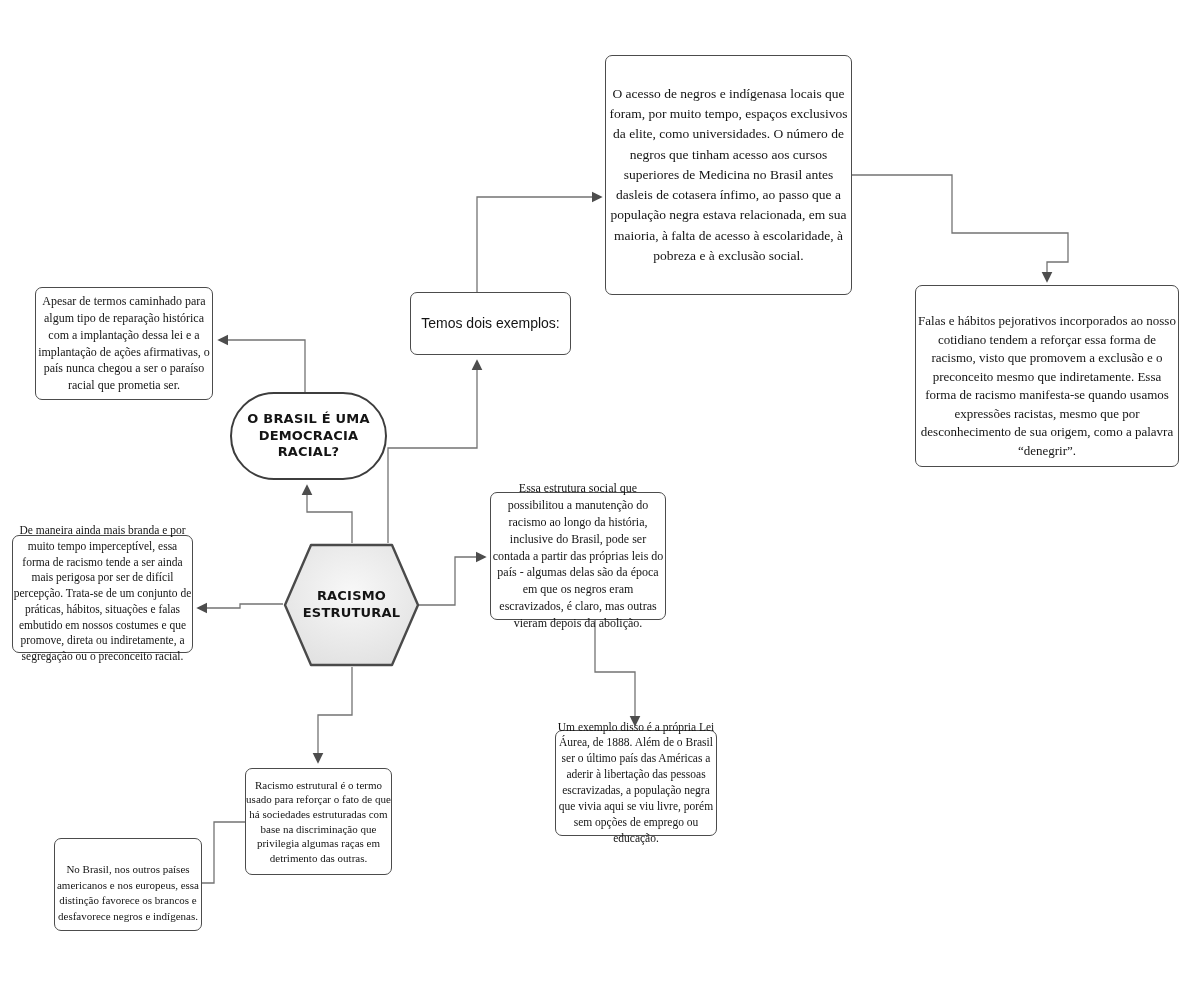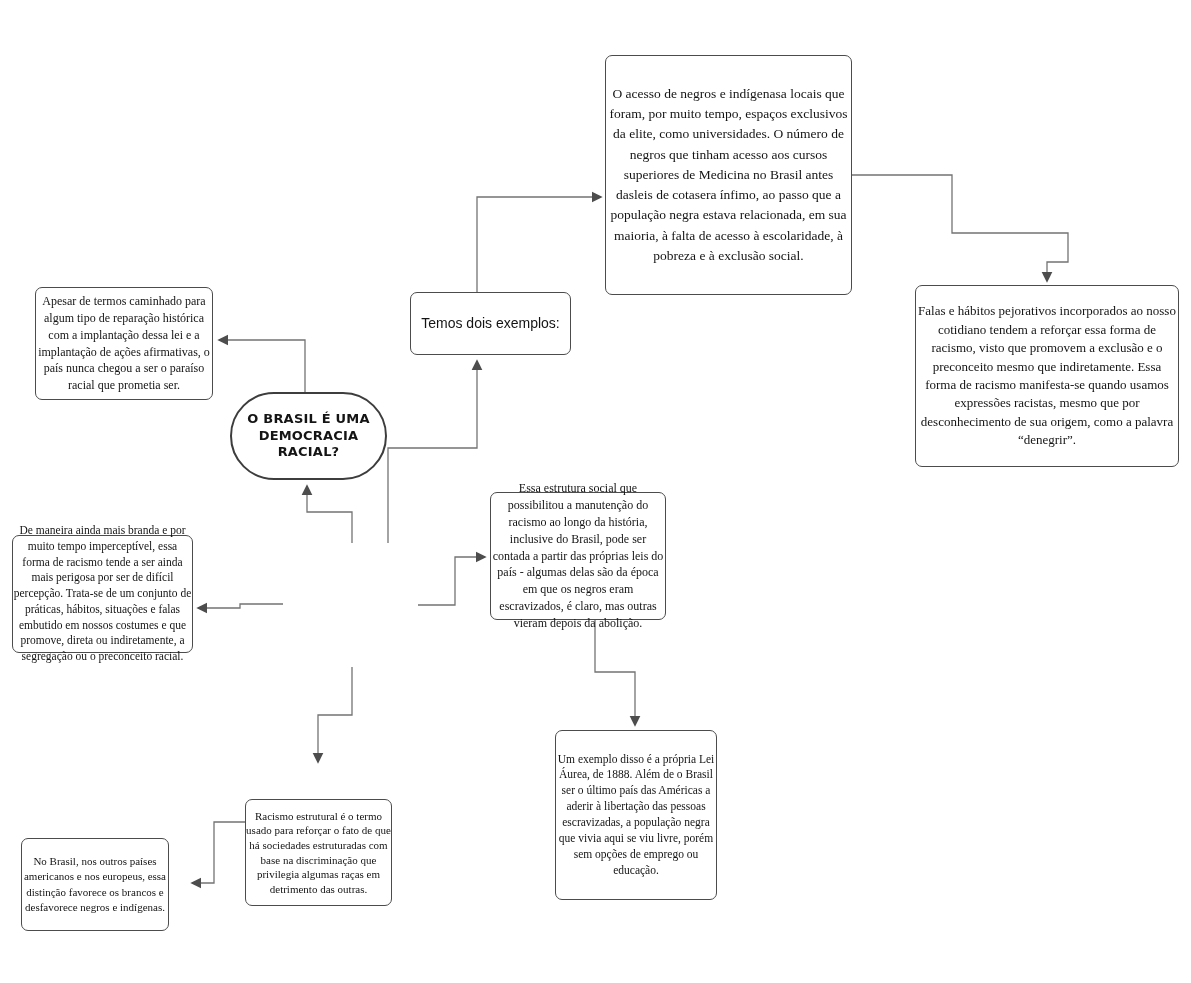--- a/index.html
+++ b/index.html
@@ -48,50 +48,62 @@
 
     <polyline points="595,620 595,672 635,672 635,725" marker-end="url(#arrow)"></polyline>
 
     <polyline points="245,822 214,822 214,883 192,883" marker-end="url(#arrow)"></polyline>
   </svg>
 
   <div class="node serif" style="left:605px;top:55px;width:247px;height:240px;font-size:13.5px;line-height:1.5;">
     <span>O acesso de negros e indígenasa locais que foram, por muito tempo, espaços exclusivos da elite, como universidades. O número de negros que tinham acesso aos cursos superiores de Medicina no Brasil antes dasleis de cotasera ínfimo, ao passo que a população negra estava relacionada, em sua maioria, à falta de acesso à escolaridade, à pobreza e à exclusão social.</span>
   </div>
 
-  <div class="node serif" style="left:915px;top:285px;width:264px;height:182px;font-size:13px;line-height:1.42;">
+  <div class="node serif" style="left:915px;top:285px;width:264px;height:182px;font-size:13px;line-height:1.42;align-items:flex-end;">
     <span>Falas e hábitos pejorativos incorporados ao nosso cotidiano tendem a reforçar essa forma de racismo, visto que promovem a exclusão e o preconceito mesmo que indiretamente. Essa forma de racismo manifesta-se quando usamos expressões racistas, mesmo que por desconhecimento de sua origem, como a palavra “denegrir”.</span>
   </div>
 
   <div class="node serif" style="left:35px;top:287px;width:178px;height:113px;font-size:12px;line-height:1.4;">
     <span>Apesar de termos caminhado para algum tipo de reparação histórica com a implantação dessa lei e a implantação de ações afirmativas, o país nunca chegou a ser o paraíso racial que prometia ser.</span>
   </div>
 
   <div class="node sans" style="left:410px;top:292px;width:161px;height:63px;font-size:14px;">
     <span>Temos dois exemplos:</span>
   </div>
 
   <div class="node comic stadium" style="left:230px;top:392px;width:157px;height:88px;font-size:13px;">
     <span>O BRASIL É UMA DEMOCRACIA RACIAL?</span>
   </div>
 
+  <div class="hex-wrap">
+    <svg width="137" height="124" viewBox="0 0 137 124">
+      <defs>
+        <radialGradient id="hexfill" cx="50%" cy="40%" r="75%">
+          <stop offset="0%" stop-color="#f8f8f8"></stop>
+          <stop offset="100%" stop-color="#dedede"></stop>
+        </radialGradient>
+      </defs>
+      <polygon points="28,2 109,2 135,62 109,122 28,122 2,62" fill="url(#hexfill)" stroke="#4a4a4a" stroke-width="2.4" stroke-linejoin="round"></polygon>
+    </svg>
+    <div class="hex-label comic">RACISMO ESTRUTURAL</div>
+  </div>
 
   <div class="node serif" style="left:12px;top:535px;width:181px;height:118px;font-size:11.5px;line-height:1.37;">
     <span>De maneira ainda mais branda e por muito tempo imperceptível, essa forma de racismo tende a ser ainda mais perigosa por ser de difícil percepção. Trata-se de um conjunto de práticas, hábitos, situações e falas embutido em nossos costumes e que promove, direta ou indiretamente, a segregação ou o preconceito racial.</span>
   </div>
 
   <div class="node serif" style="left:490px;top:492px;width:176px;height:128px;font-size:12px;line-height:1.4;">
     <span>Essa estrutura social que possibilitou a manutenção do racismo ao longo da história, inclusive do Brasil, pode ser contada a partir das próprias leis do país - algumas delas são da época em que os negros eram escravizados, é claro, mas outras vieram depois da abolição.</span>
   </div>
 
-  <div class="node serif" style="left:555px;top:730px;width:162px;height:170px;font-size:11.5px;line-height:1.38;">
+  <div class="node serif" style="left:555px;top:730px;width:162px;height:106px;font-size:11.5px;line-height:1.38;">
     <span>Um exemplo disso é a própria Lei Áurea, de 1888. Além de o Brasil ser o último país das Américas a aderir à libertação das pessoas escravizadas, a população negra que vivia aqui se viu livre, porém sem opções de emprego ou educação.</span>
   </div>
 
-  <div class="node serif" style="left:245px;top:768px;width:147px;height:107px;font-size:11px;line-height:1.32;margin-top:31px;">
+  <div class="node serif" style="left:245px;top:768px;width:147px;height:107px;font-size:11px;line-height:1.32;">
     <span>Racismo estrutural é o termo usado para reforçar o fato de que há sociedades estruturadas com base na discriminação que privilegia algumas raças em detrimento das outras.</span>
   </div>
 
-  <div class="node serif" style="left:21px;top:838px;width:148px;height:93px;font-size:11px;line-height:1.4;">
+  <div class="node serif" style="left:54px;top:838px;width:148px;height:93px;font-size:11px;line-height:1.4;align-items:flex-end;">
     <span>No Brasil, nos outros países americanos e nos europeus, essa distinção favorece os brancos e desfavorece negros e indígenas.</span>
   </div>
 
 </div>
 
 </body></html>

